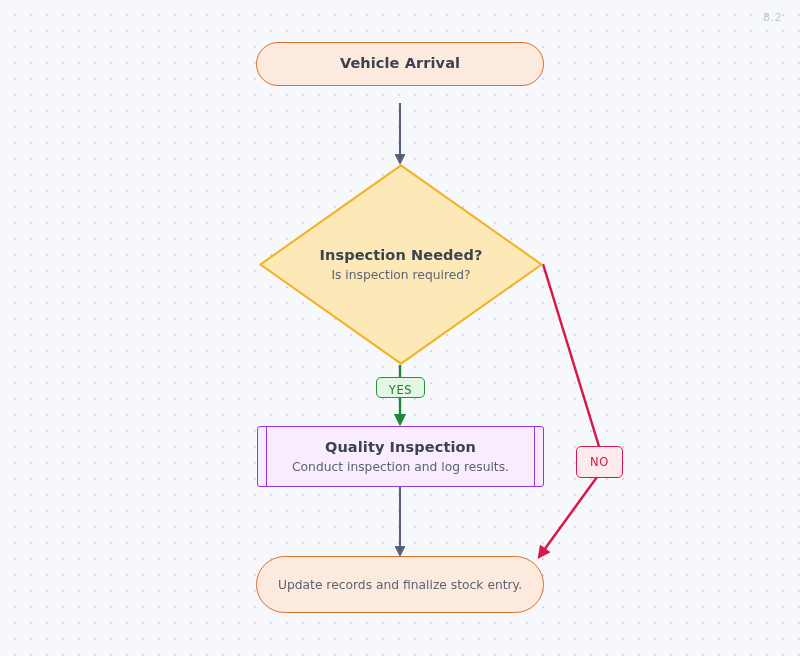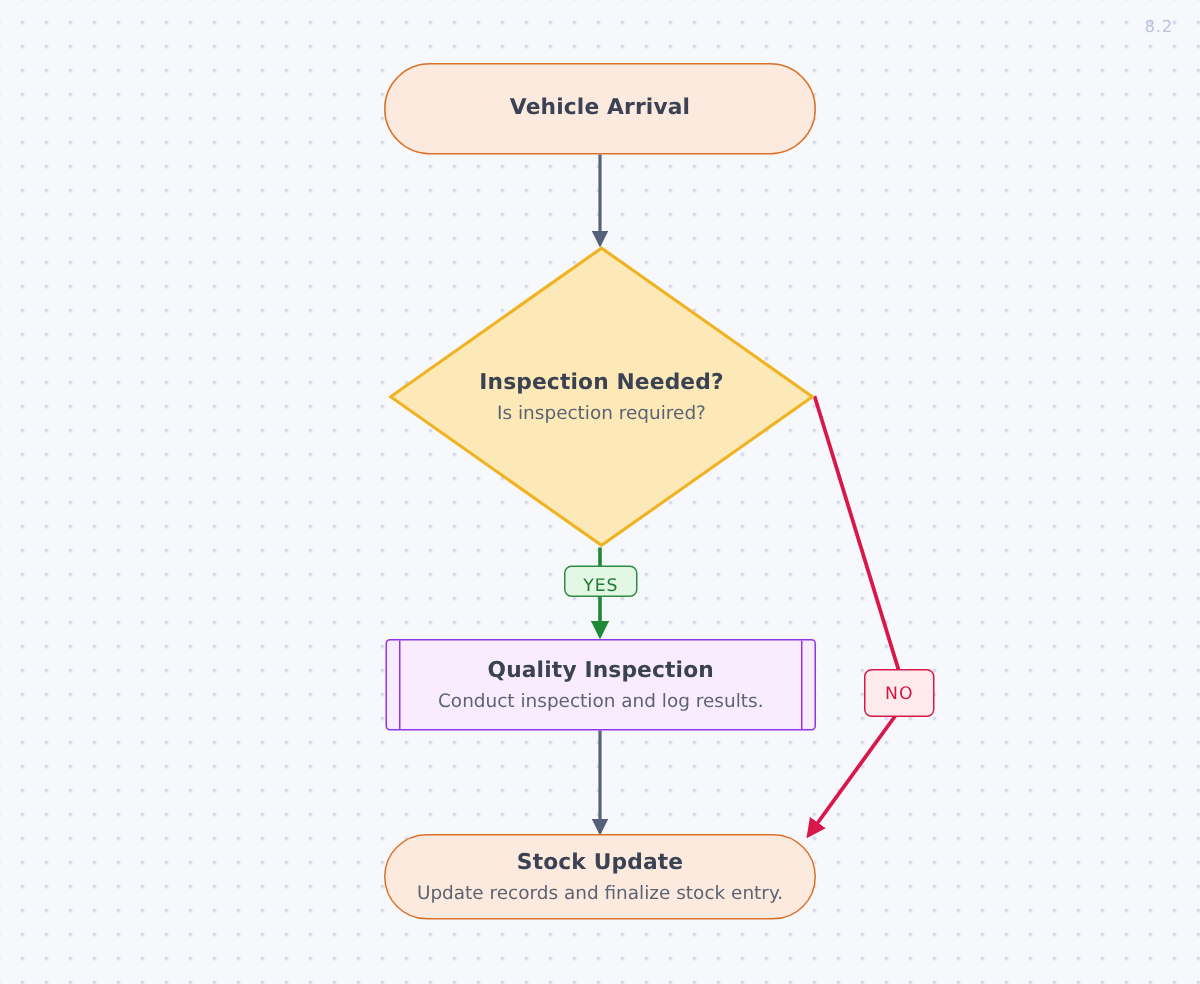--- a/index.html
+++ b/index.html
@@ -161,21 +161,21 @@
 
     <path d="M 400 103 L 400 163" stroke="#546179" stroke-width="2.1" fill="none" marker-end="url(#arrow-slate)"></path>
 
     <path d="M 400 365 L 400 424" stroke="#218838" stroke-width="2.4" fill="none" marker-end="url(#arrow-green)"></path>
 
     <path d="M 400 487 L 400 555" stroke="#546179" stroke-width="2.1" fill="none" marker-end="url(#arrow-slate)"></path>
 
     <path d="M 543 264 L 605 466 L 539 557" stroke="#d9184a" stroke-width="2.5" fill="none" stroke-linejoin="miter" marker-end="url(#arrow-red)"></path>
   </svg>
 
-  <div class="node node-terminal" style="left:256px; top:42px; width:288px; height:61px;">
+  <div class="node node-terminal" style="left:256px; top:42px; width:288px; height:44px;">
     <div class="node-title">Vehicle Arrival</div>
   </div>
 
   <div class="node node-decision" style="left:259px; top:164px; width:284px; height:201px;">
     <svg class="diamond-shape" viewBox="0 0 284 201" preserveAspectRatio="none">
       <polygon points="142,1.4 282.6,100.5 142,199.6 1.4,100.5" fill="#fde9b8" stroke="#f0b323" stroke-width="2.1"></polygon>
     </svg>
     <div class="node-text">
       <div class="node-title">Inspection Needed?</div>
       <div class="node-sub">Is inspection required?</div>
@@ -189,17 +189,16 @@
   <div class="node node-process" style="left:257px; top:426px; width:287px; height:61px;">
     <div class="node-title">Quality Inspection</div>
     <div class="node-sub">Conduct inspection and log results.</div>
   </div>
 
   <div class="edge-label edge-label-no" style="left:576px; top:446px; width:47px; height:32px;">
     <span>NO</span>
   </div>
 
   <div class="node node-terminal" style="left:256px; top:556px; width:288px; height:57px;">
-    <div class="node-title">Stock Update</div>
     <div class="node-sub">Update records and finalize stock entry.</div>
   </div>
 
 </div>
 
 </body></html>

